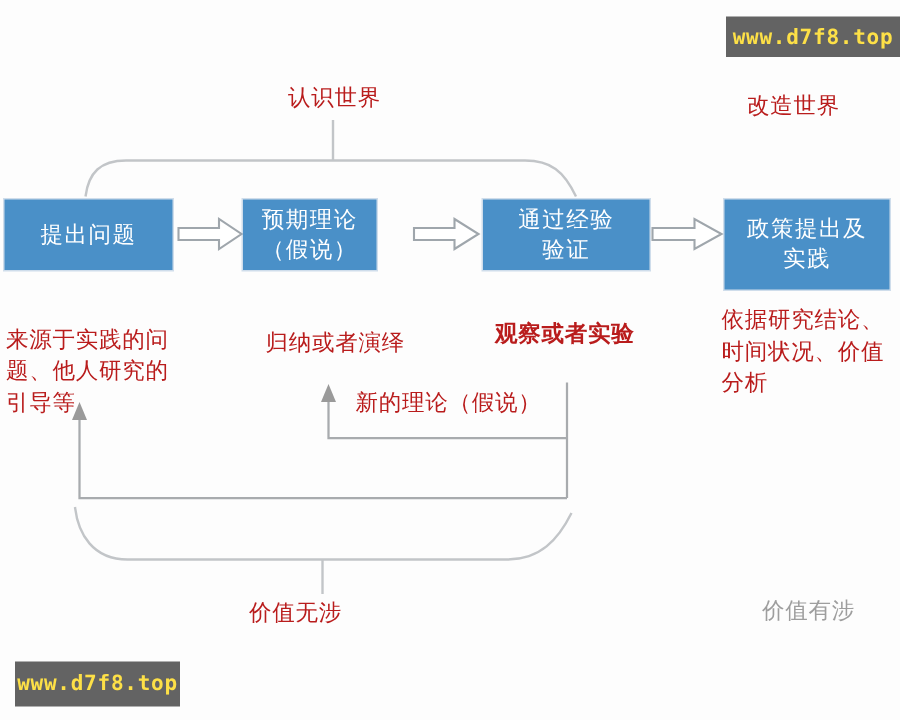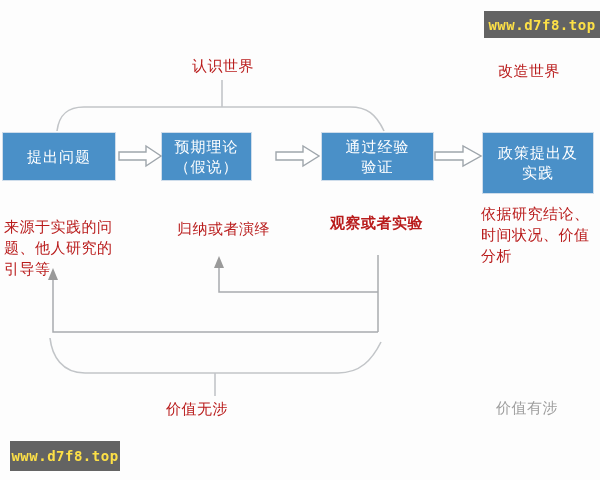--- a/index.html
+++ b/index.html
@@ -53,20 +53,21 @@
     font-family: "DejaVu Sans Mono", "Liberation Mono", monospace;
     font-weight: bold;
     font-size: 14px;
     display: flex;
     align-items: center;
     justify-content: center;
     letter-spacing: 0.5px;
   }
   .faded {
     color: #9e9e9e;
+    margin-left: 12px;
   }
 </style>
 </head>
 <body>
 
 <div class="canvas">
 
   <svg class="connectors" viewBox="0 0 600 480">
 
     <path d="M222,80 L222,107" stroke="#c2c5c8" stroke-width="1.6" fill="none"></path>
@@ -104,17 +105,18 @@
 
   <div class="txt" style="left:4px; top:216px; width:140px;">来源于实践的问
 题、他人研究的
 引导等</div>
   <div class="txt" style="left:177px; top:218px;">归纳或者演绎</div>
   <div class="txt" style="left:330px; top:212px;font-weight:bold;">观察或者实验</div>
   <div class="txt" style="left:481px; top:203px; width:122px;">依据研究结论、
 时间状况、价值
 分析</div>
 
+  <div class="txt" style="left:237px; top:258px;">新的理论（假说）</div>
 
   <div class="txt" style="left:166px; top:398px;">价值无涉</div>
   <div class="txt faded" style="left:496px; top:397px;">价值有涉</div>
 
 </div>
 
 </body></html>

